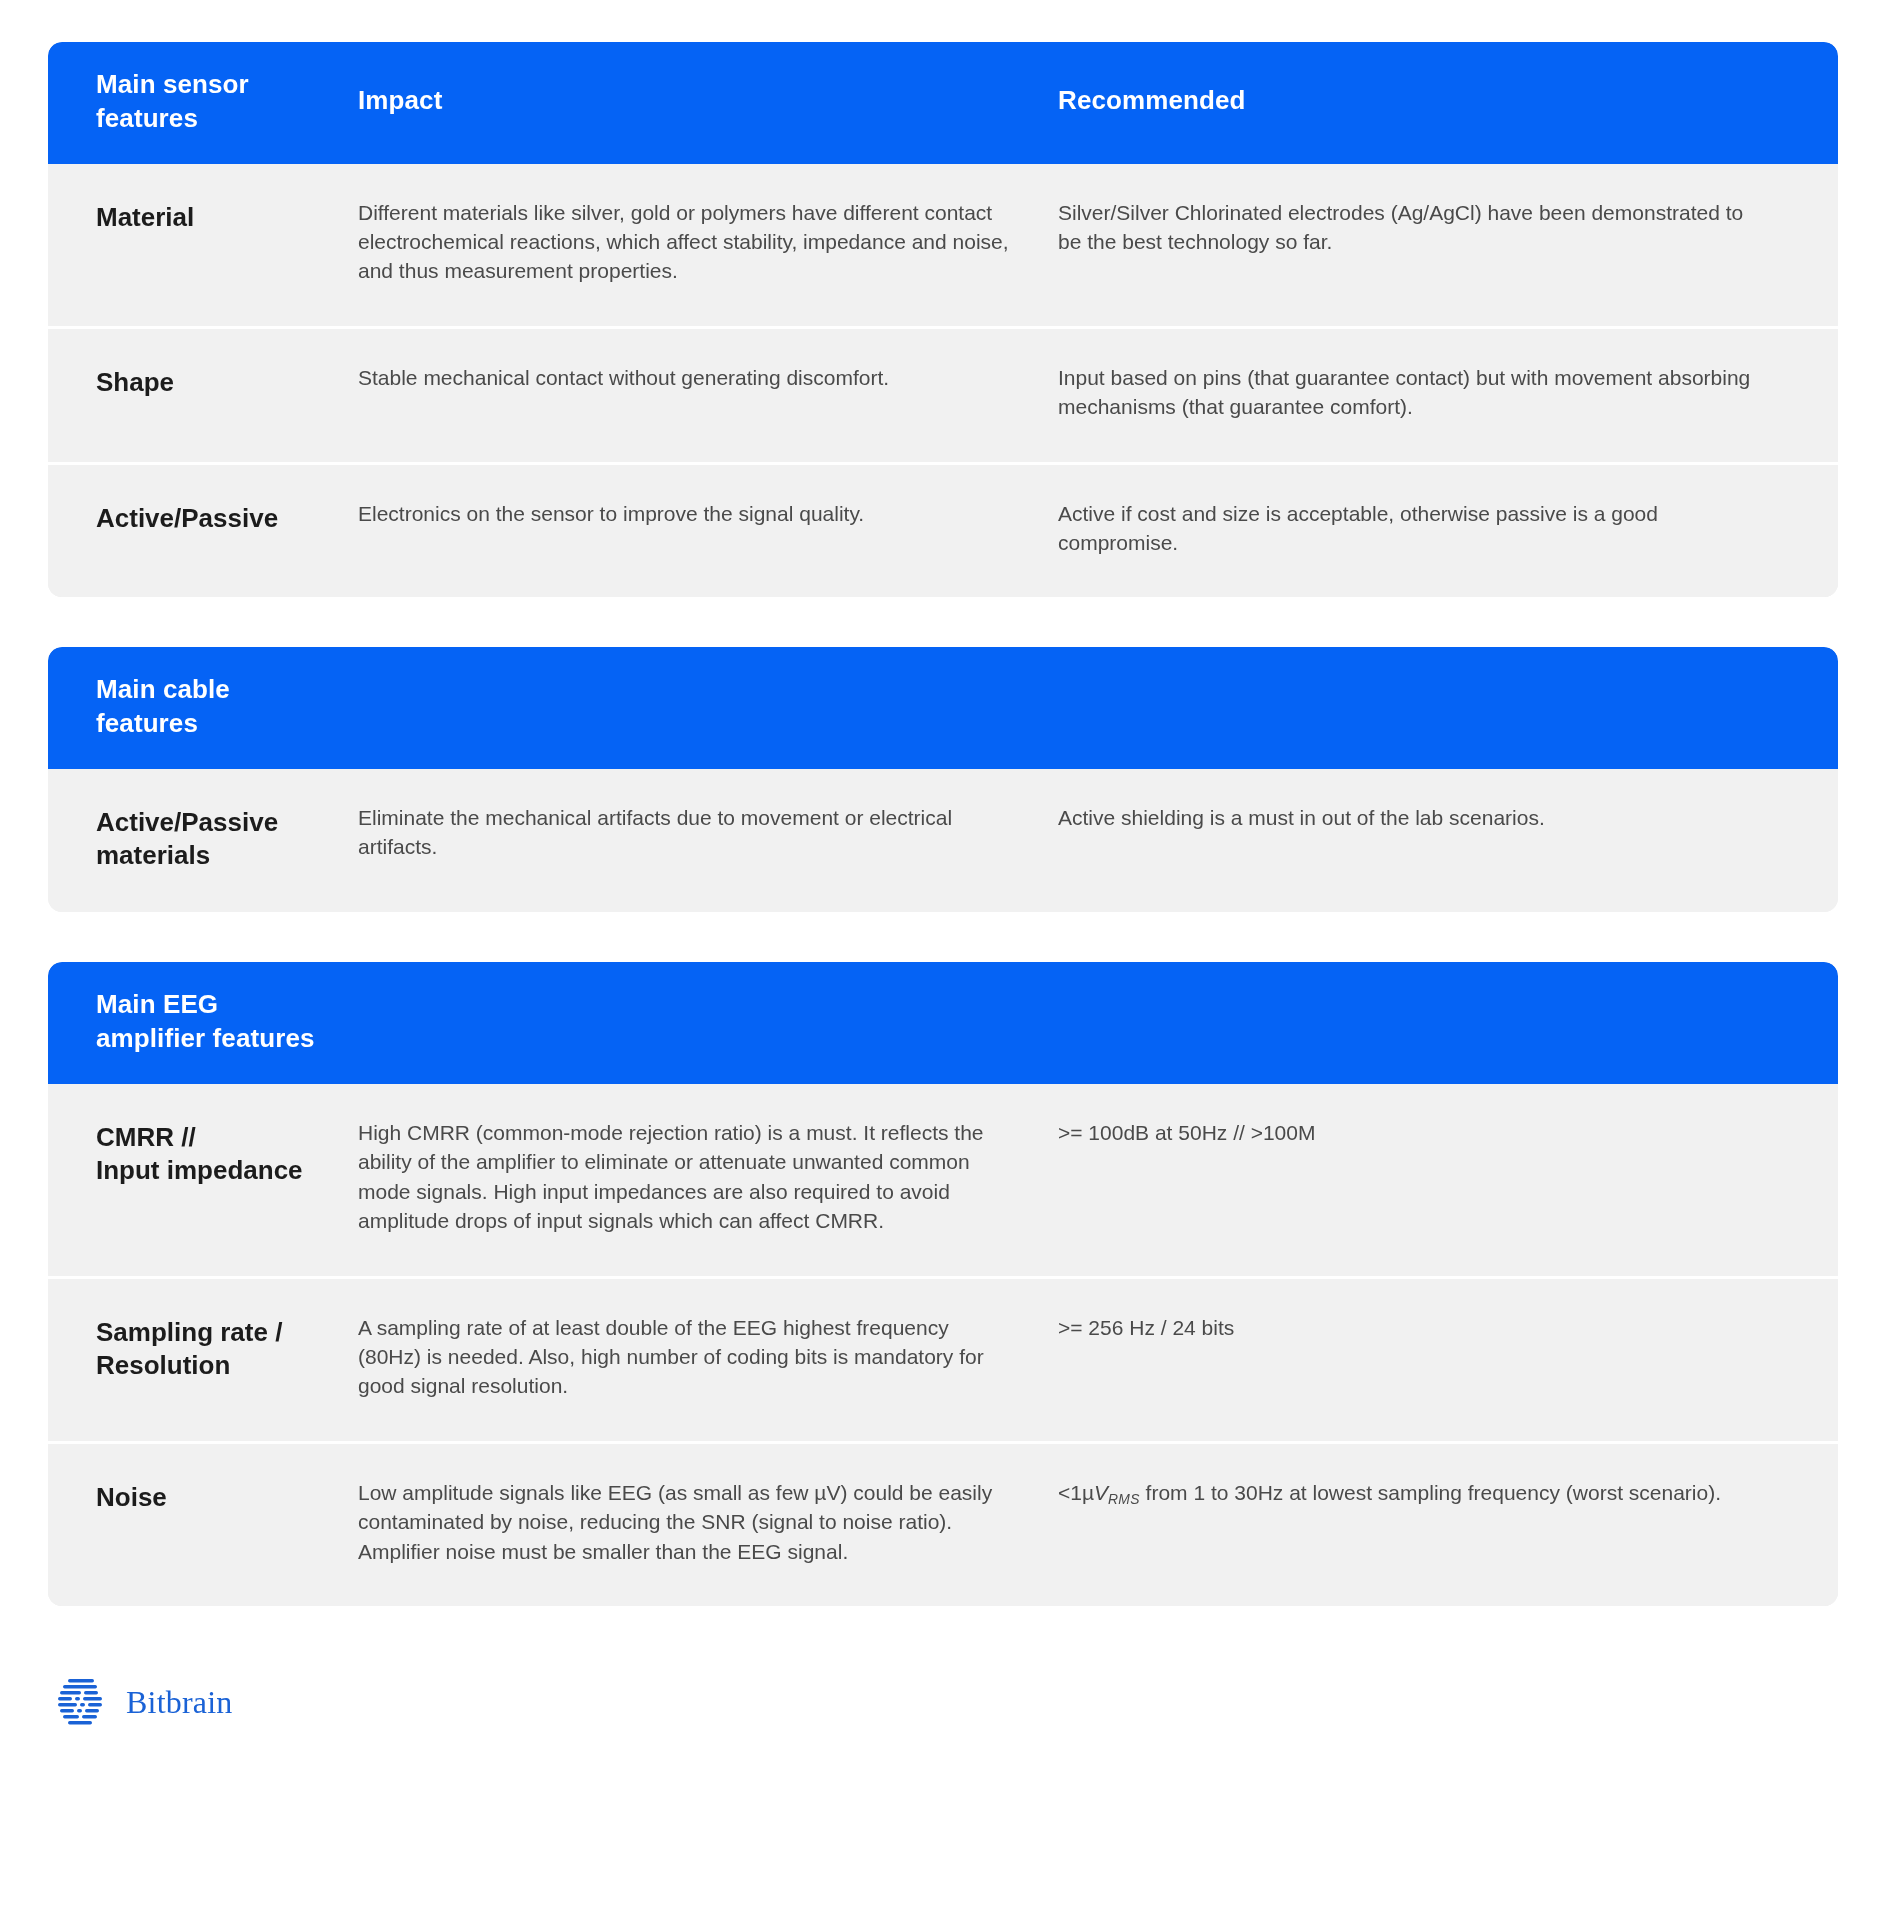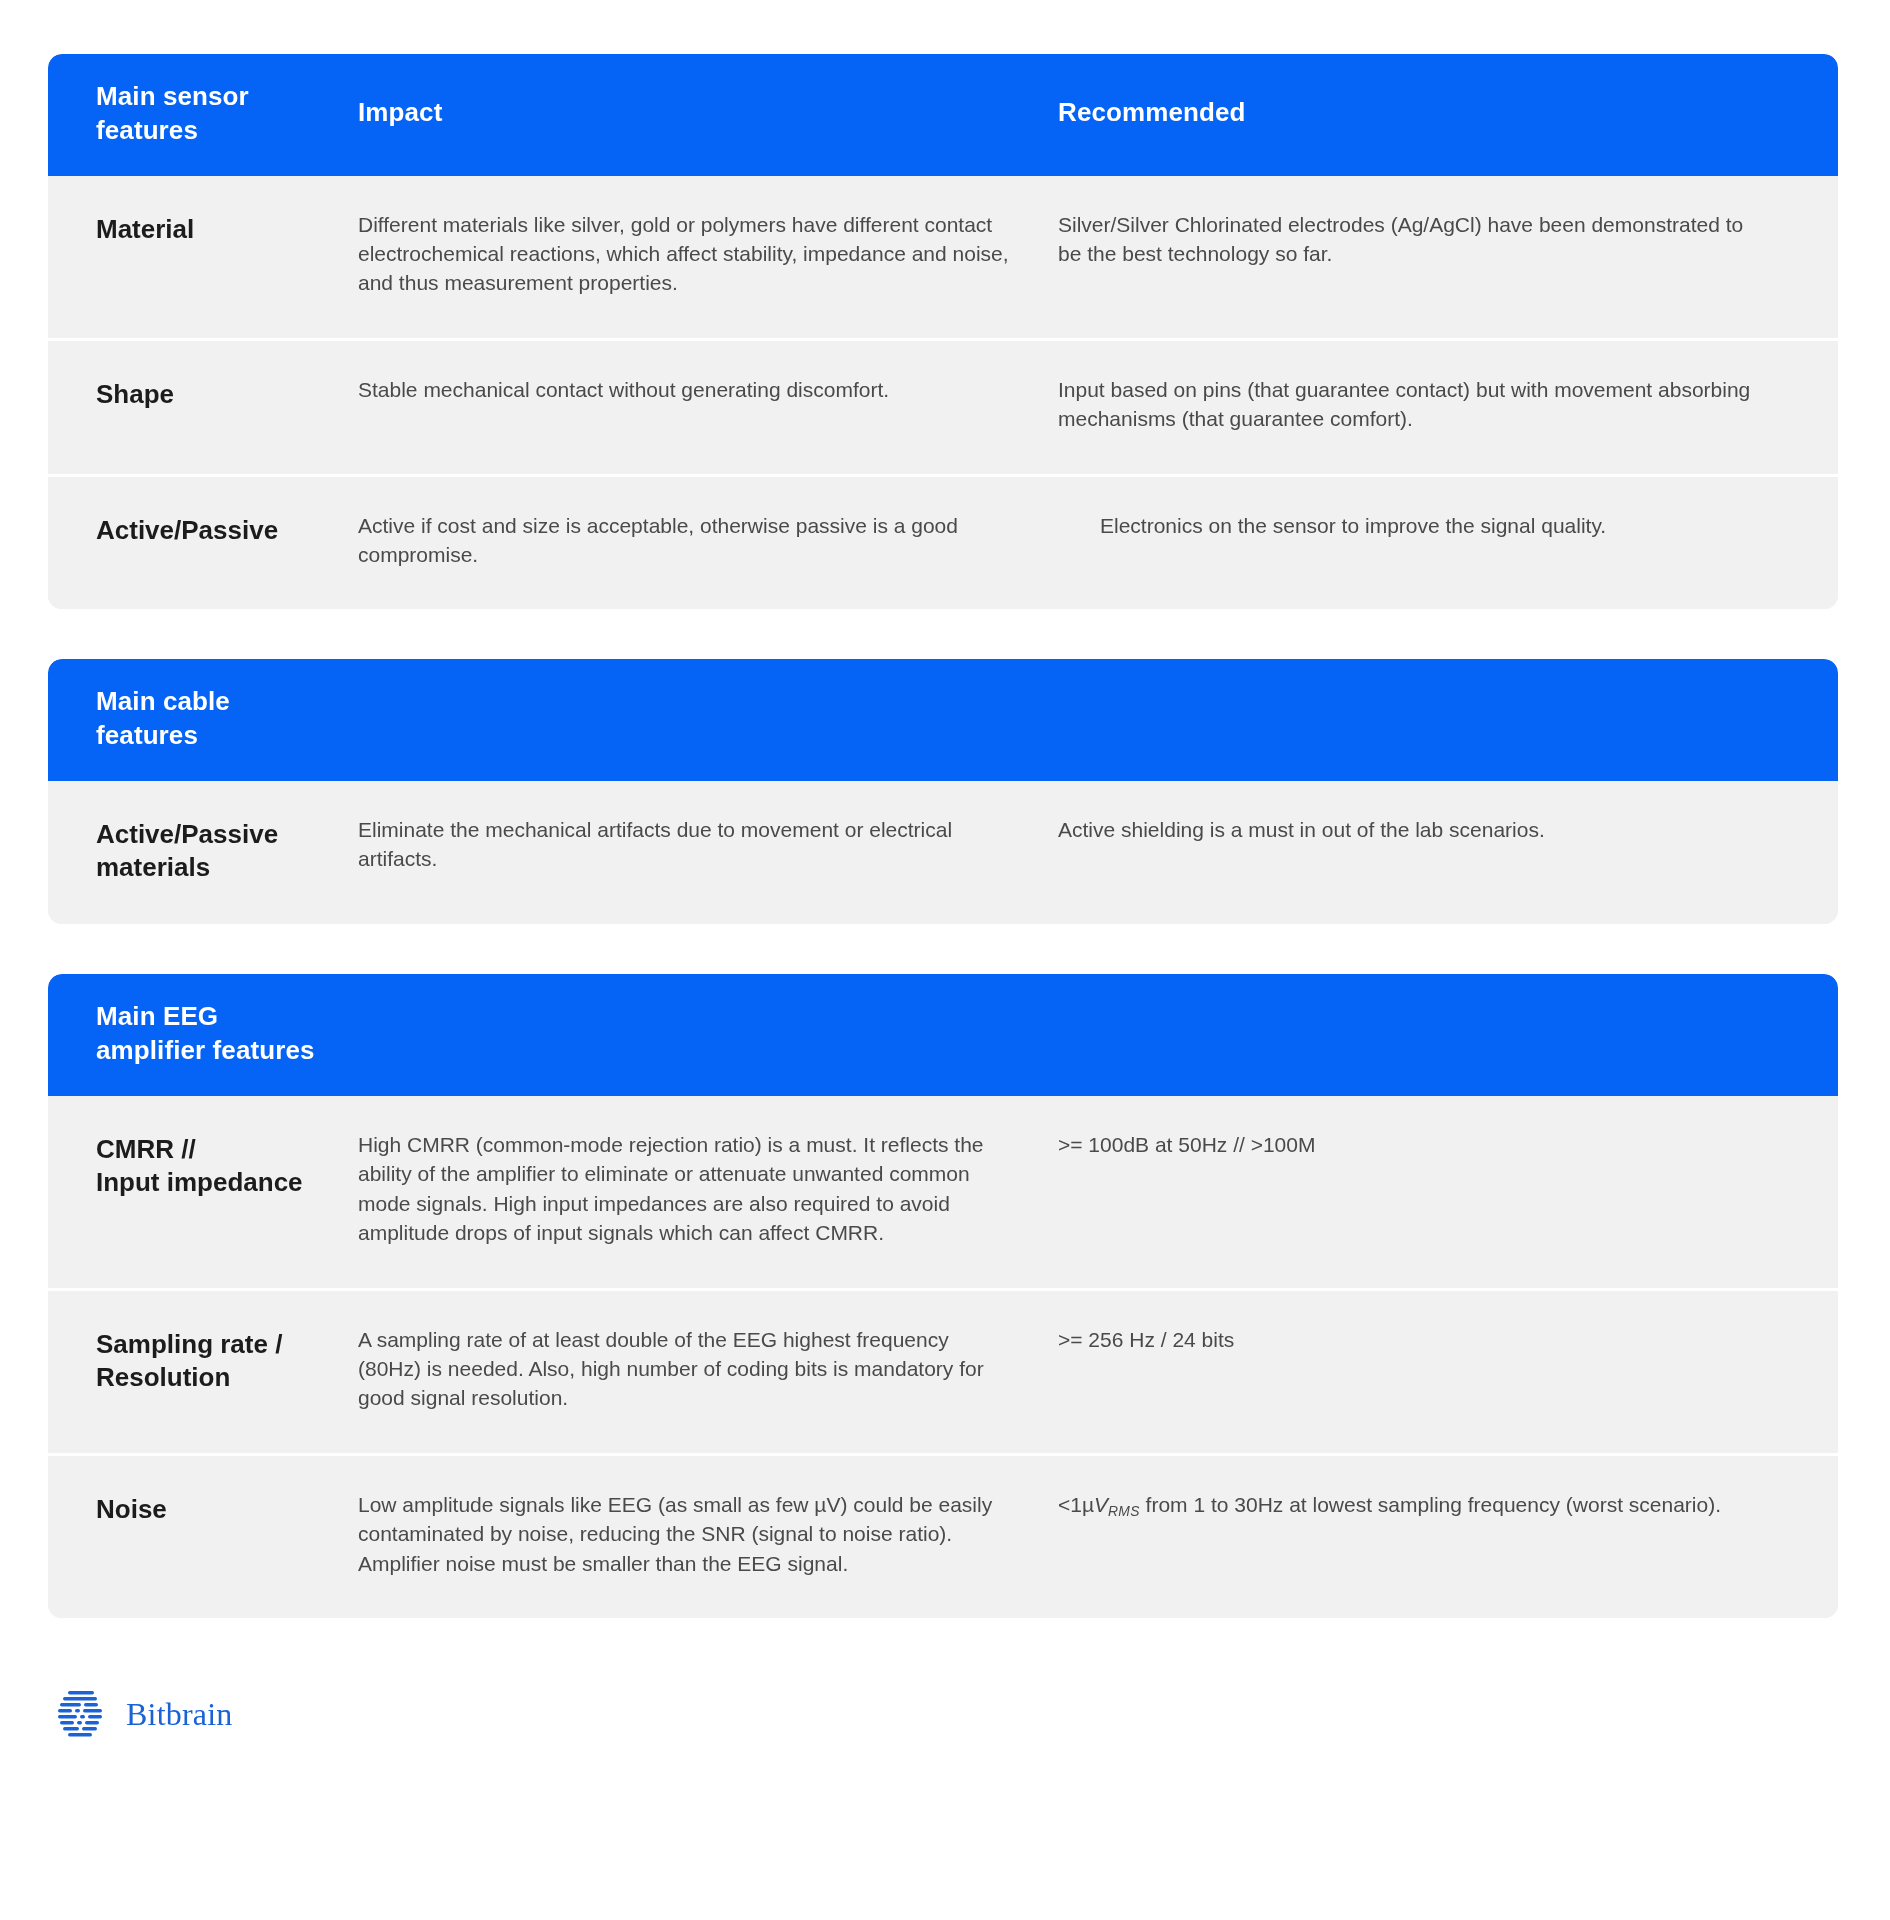--- a/index.html
+++ b/index.html
@@ -19,21 +19,21 @@
     min-height: 1920px;
     box-sizing: border-box;
     padding: 38px 48px 0 48px;
     background: #ffffff;
     position: relative;
   }
 
   
   .block {
     width: 1790px;
-    margin: 16px 0 50px 0;
+    margin: 4px 0 50px 0;
     background: #f1f1f1;
     border-radius: 14px;
     overflow: hidden;
   }
 
   .block-header {
     background: #0563f5;
     border-radius: 14px 14px 0 0;
     display: flex;
     align-items: flex-start;
@@ -136,22 +136,22 @@
       </div>
 
       <div class="row">
         <div class="cell-feature c-feature">Shape</div>
         <div class="cell-text c-impact">Stable mechanical contact without generating discomfort.</div>
         <div class="cell-text reco c-reco">Input based on pins (that guarantee contact) but with movement absorbing mechanisms (that guarantee comfort).</div>
       </div>
 
       <div class="row">
         <div class="cell-feature c-feature">Active/Passive</div>
+        <div class="cell-text c-impact">Electronics on the sensor to improve the signal quality.</div>
         <div class="cell-text reco c-reco">Active if cost and size is acceptable, otherwise passive is a good compromise.</div>
-        <div class="cell-text c-impact">Electronics on the sensor to improve the signal quality.</div>
       </div>
 
     </div>
   </section>
 
   <section class="block">
     <div class="block-header">
       <div class="hcell c-feature">
         <div>Main cable</div>
         <div>features</div>

